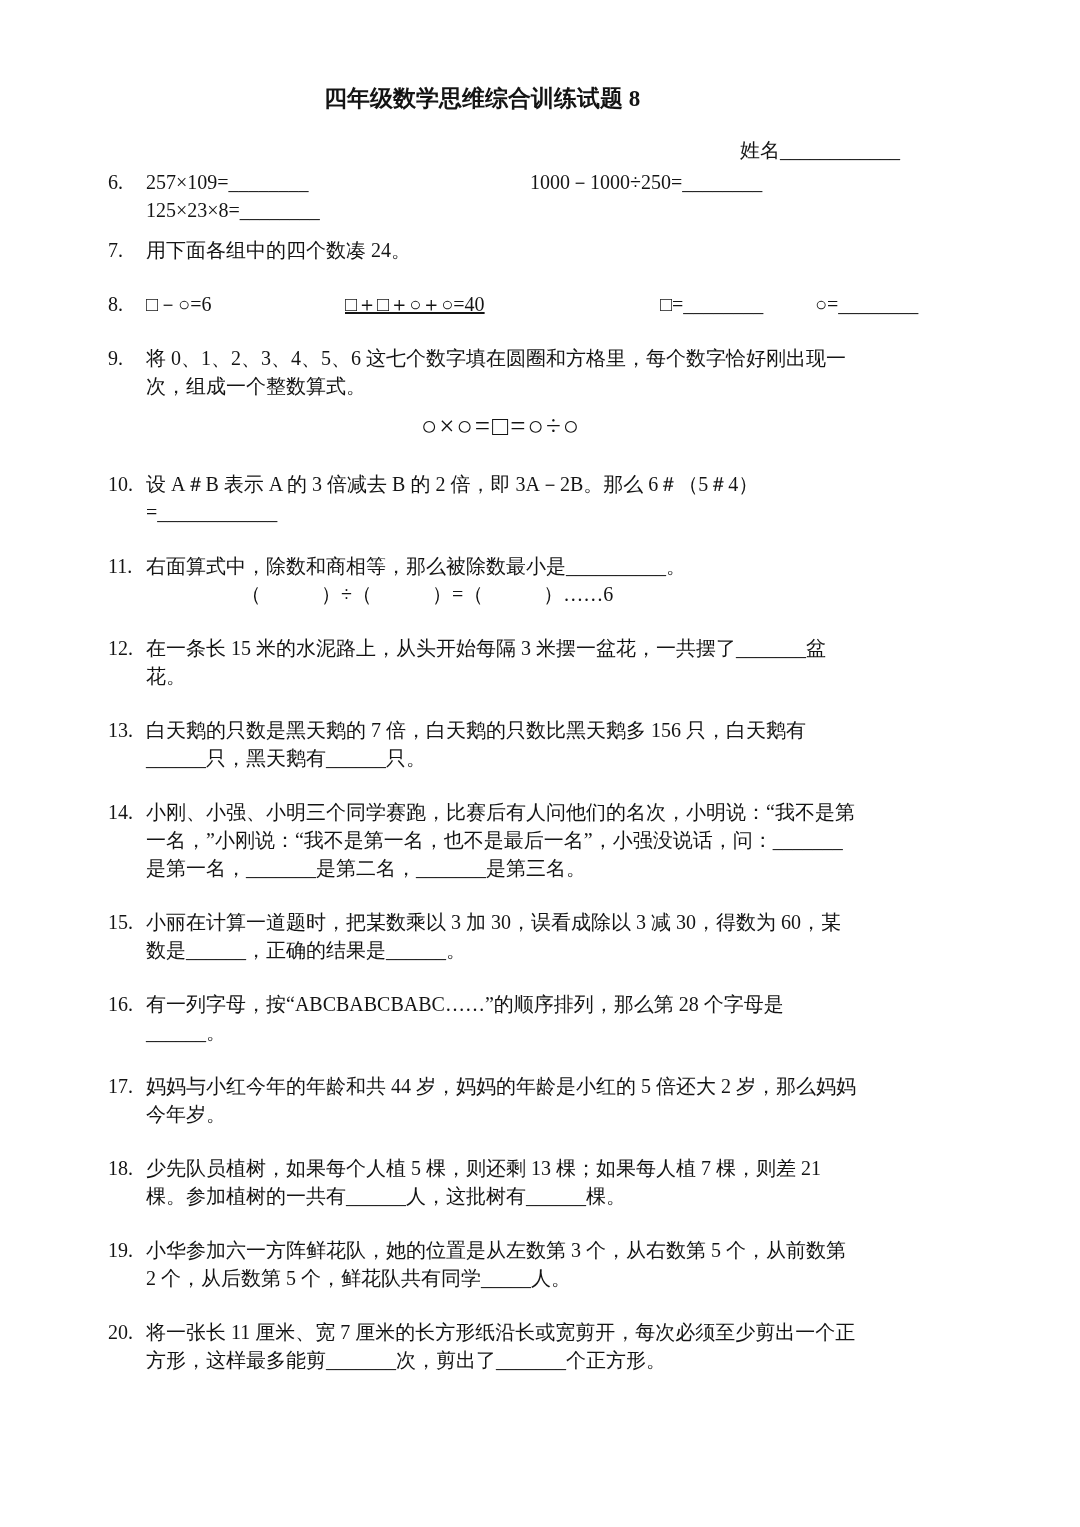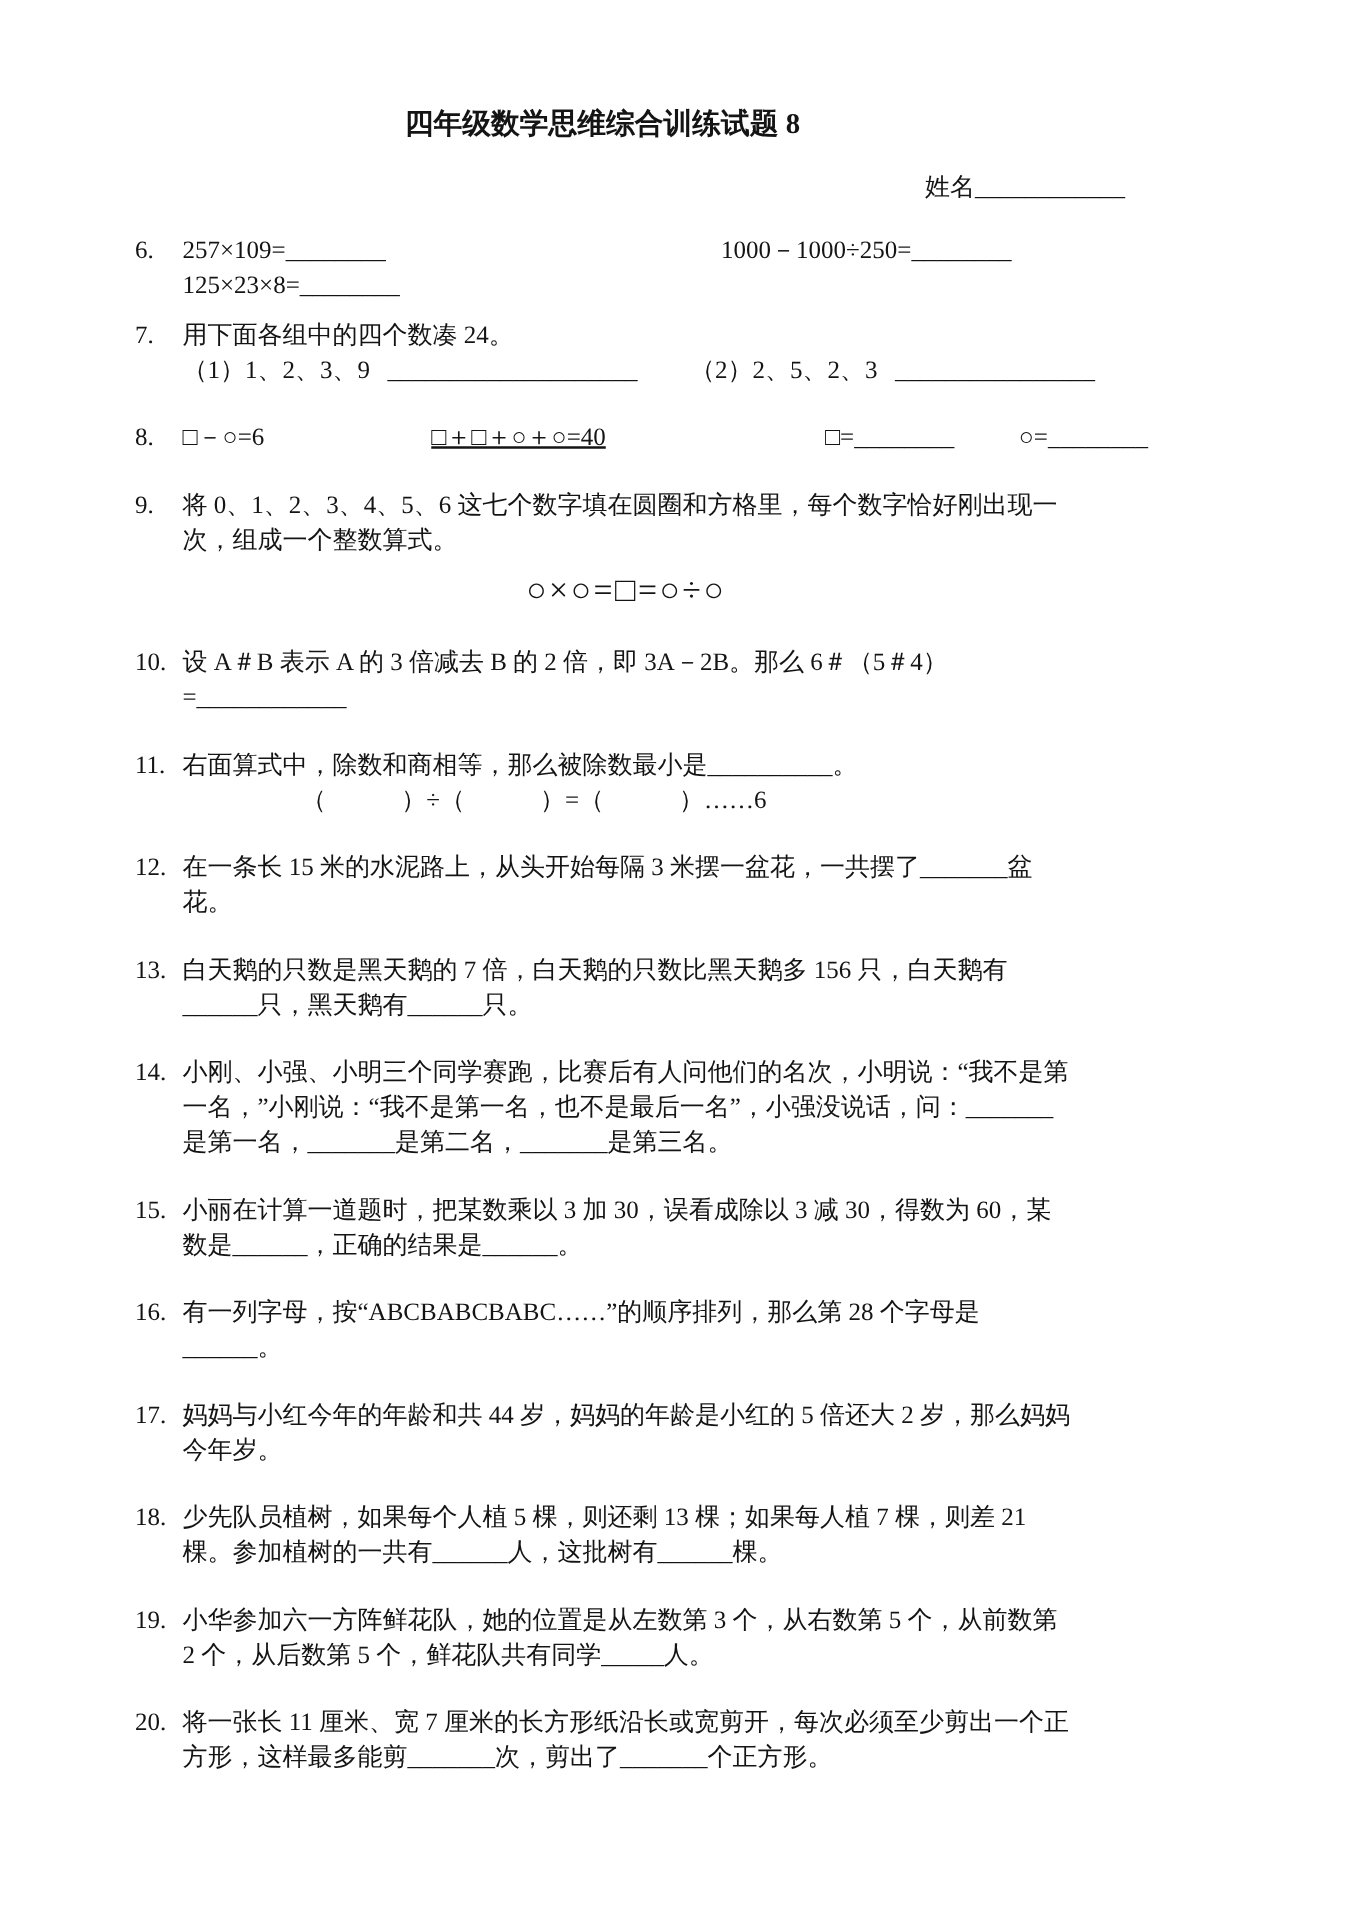--- a/index.html
+++ b/index.html
@@ -21,38 +21,38 @@
     overflow: hidden;
   }
   .title {
     text-align: center;
     font-size: 23px;
     font-weight: bold;
     line-height: 30px;
     margin: 0 0 22px 0;
   }
   .name-line {
-    margin: 0 0 22px 0;
+    margin: 0 0 4px 0;
     padding-left: 632px;
     white-space: nowrap;
   }
   .problem {
     display: flex;
     margin-bottom: 26px;
   }
   .p-num {
     width: 38px;
     flex-shrink: 0;
   }
   .p-body {
     flex: 1;
     min-width: 0;
   }
   .cols { display: flex; }
-  .cols .right { margin-left: auto; width: 326px; text-align: center; }
+  .cols .right { margin-left: auto; width: 326px; }
   .p6 { margin-bottom: 12px; }
   .p7-items { display: flex; align-items: baseline; white-space: nowrap; }
   .p7-items .b1 { margin-left: 14px; }
   .p7-items .g2 { margin-left: 42px; }
   .p7-items .b2 { margin-left: 14px; }
   .p8-line { display: flex; white-space: nowrap; }
   .p8-line .s1 { min-width: 199px; }
   .p8-line .s2 { min-width: 315px; text-decoration: underline; }
   .p8-line .s3 { min-width: 155px; }
   .eq-center {
@@ -85,26 +85,20 @@
       <div class="cols">
         <span>125×23×8=________</span>
       </div>
     </div>
   </div>
 
   <div class="problem">
     <div class="p-num">7.</div>
     <div class="p-body">
       <div>用下面各组中的四个数凑 24。</div>
-      <div class="p7-items">
-        <span>（1）1、2、3、9</span>
-        <span class="b1">____________________</span>
-        <span class="g2">（2）2、5、2、3</span>
-        <span class="b2">________________</span>
-      </div>
     </div>
   </div>
 
   <div class="problem">
     <div class="p-num">8.</div>
     <div class="p-body">
       <div class="p8-line">
         <span class="s1">□－○=6</span>
         <span class="s2">□＋□＋○＋○=40</span>
         <span class="s3">□=________</span>

